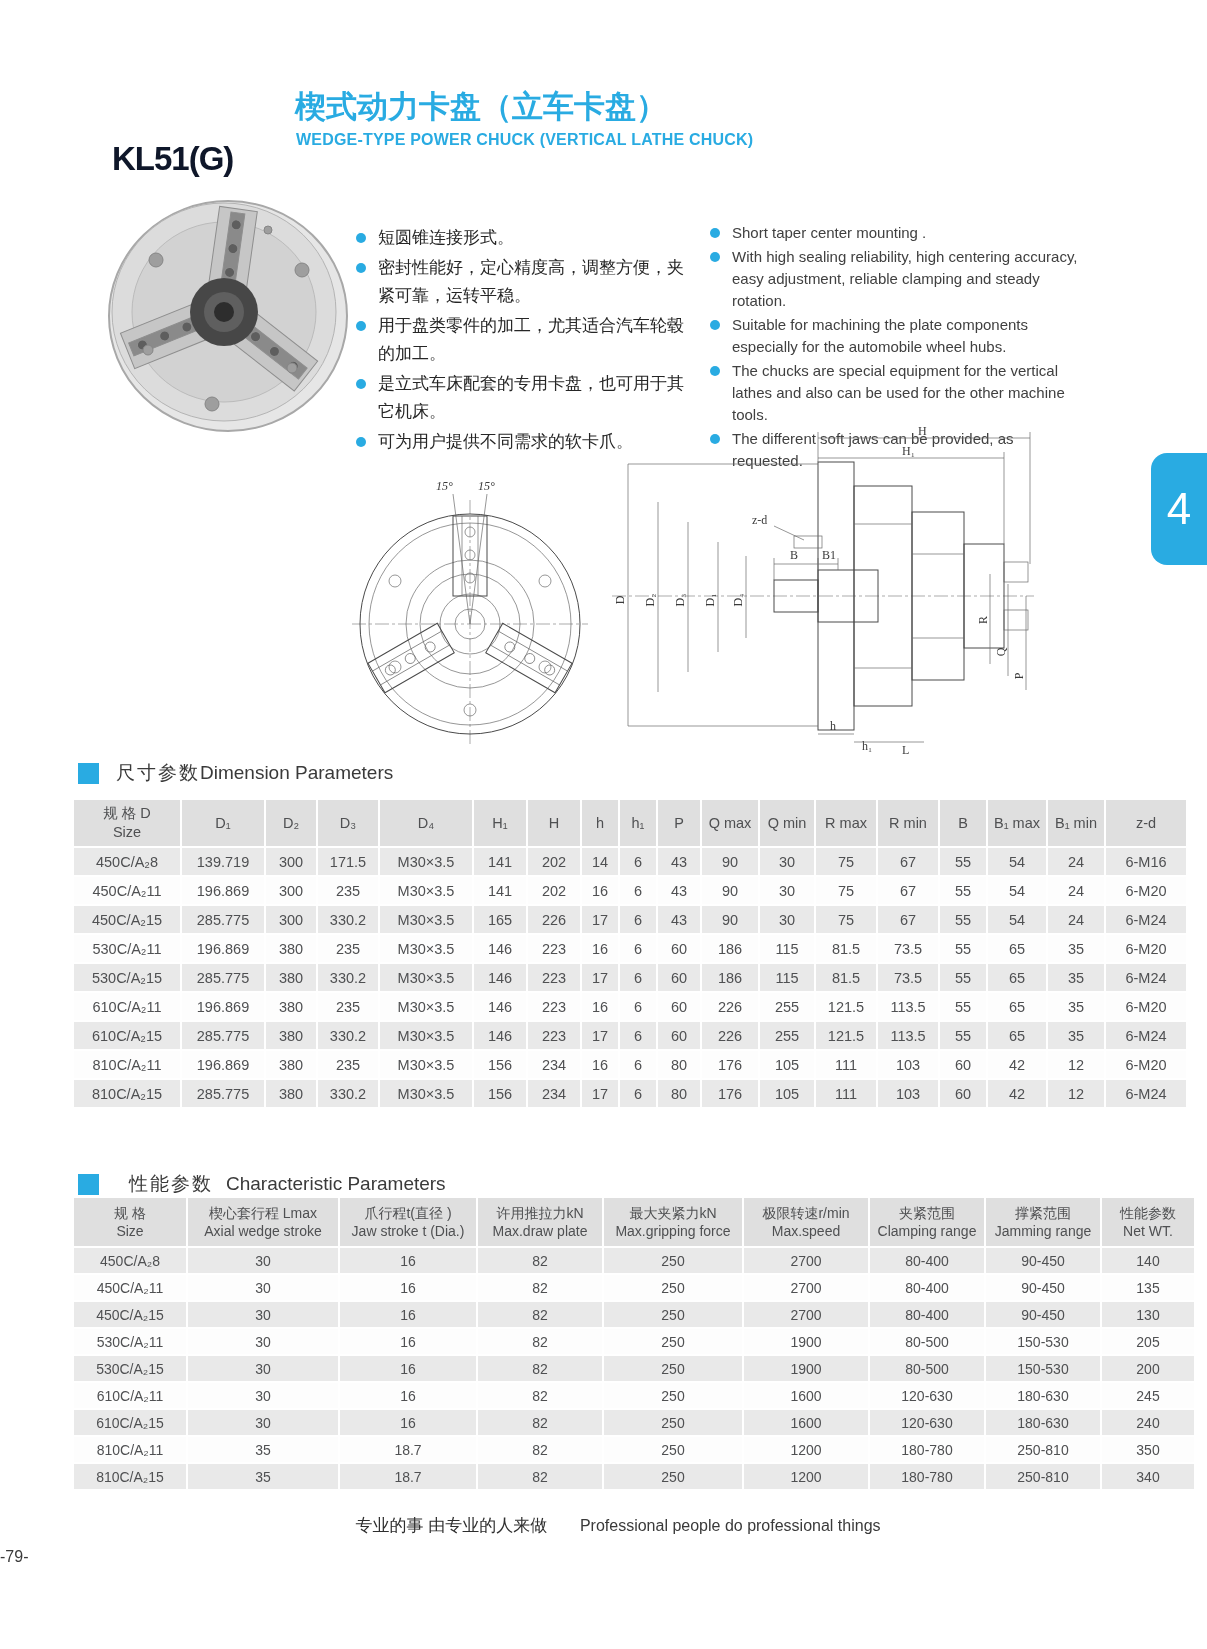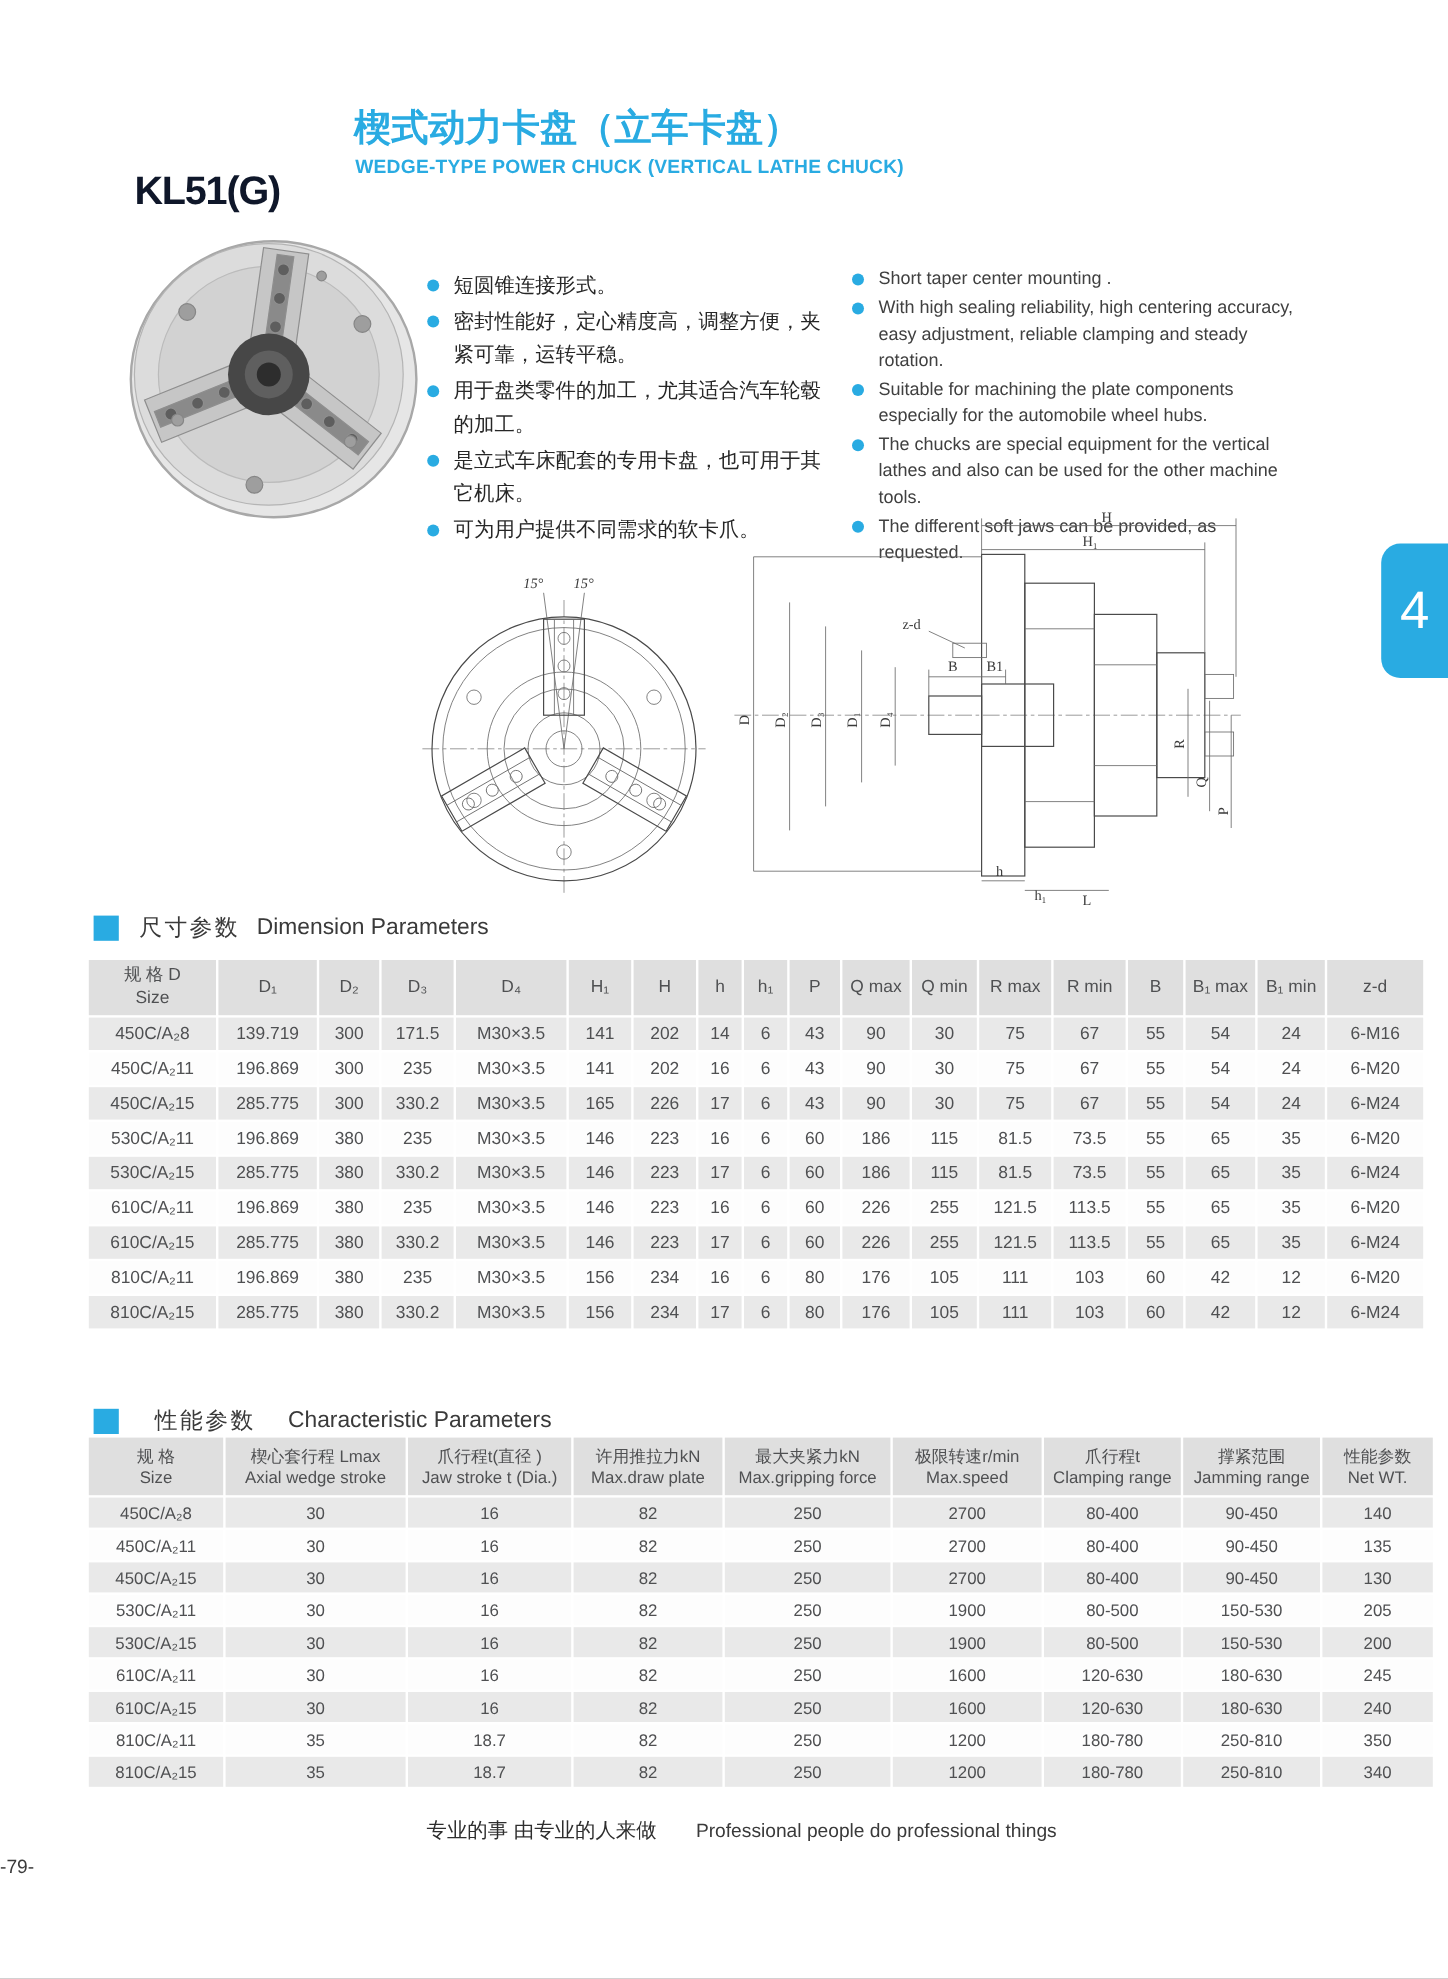--- a/index.html
+++ b/index.html
@@ -20,21 +20,21 @@
   .features-zh .dot{top:9px;}
   .features-en{left:710px;top:222px;width:378px;font-size:15px;line-height:22px;color:#404040;}
   .features-en .dot{top:6px;}
   
   .chapter-tab{position:absolute;left:1151px;top:453px;width:56px;height:112px;background:#29abe2;
     border-radius:16px 0 0 16px;display:flex;align-items:center;justify-content:center;
     color:#fff;font-size:44px;}
   
   .sec-head{position:absolute;left:78px;display:flex;align-items:center;font-size:19px;color:#3a3a3a;}
   .sec-head .sq{width:21px;height:21px;background:#29abe2;margin-right:17px;}
-  .sec-head .zh{margin-right:14px;letter-spacing:2px;text-align:center;}
+  .sec-head .zh{letter-spacing:2px;text-align:center;}
   #dim-head{top:760px;}
   #char-head{top:1171px;gap:13px;}
   
   table.params{position:absolute;left:72px;border-collapse:separate;border-spacing:2px;table-layout:fixed;width:1066px;}
   #dim-table{top:798px;}
   #char-table{top:1196px;}
   table.params th{background:#dfdfdf;font-weight:normal;color:#4f5052;font-size:14.5px;line-height:1.3;padding:3px 1px;}
   #dim-table th{height:40px;}
   #char-table th{height:42px;font-size:14px;}
   table.params td{color:#4f5052;font-size:14.5px;text-align:center;padding:0 1px;}
@@ -538,21 +538,21 @@
           </th>
           <th>
             <div>最大夹紧力kN</div>
             <div>Max.gripping force</div>
           </th>
           <th>
             <div>极限转速r/min</div>
             <div>Max.speed</div>
           </th>
           <th>
-            <div>爪行程t</div>
+            <div>夹紧范围</div>
             <div>Clamping range</div>
           </th>
           <th>
             <div>撑紧范围</div>
             <div>Jamming range</div>
           </th>
           <th>
             <div>性能参数</div>
             <div>Net WT.</div>
           </th>

